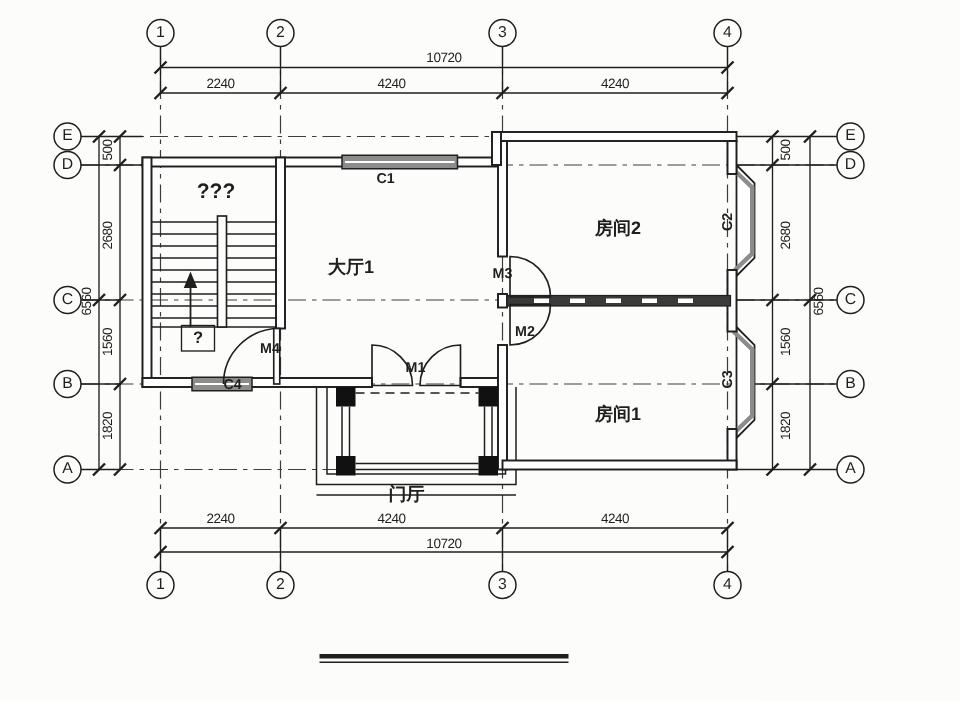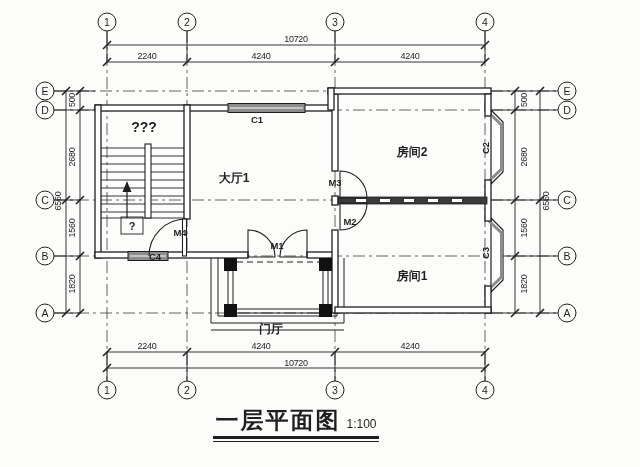--- a/index.html
+++ b/index.html
@@ -242,20 +242,16 @@
 
   <span class="lbl open-lbl" style="left:257px;top:120px;">C1</span>
   <span class="lbl open-lbl rot" style="left:486px;top:148px;">C2</span>
   <span class="lbl open-lbl rot" style="left:486px;top:253px;">C3</span>
   <span class="lbl open-lbl" style="left:155px;top:257px;">C4</span>
   <span class="lbl open-lbl" style="left:277px;top:246px;">M1</span>
   <span class="lbl open-lbl" style="left:350px;top:222px;">M2</span>
   <span class="lbl open-lbl" style="left:335px;top:183px;">M3</span>
   <span class="lbl open-lbl" style="left:180px;top:233px;">M4</span>
 
-  <div class="title-wrap">
-    <span class="title-main">一层平面图</span>
-    <span class="title-scale">1:100</span>
-  </div>
   <div class="rule" style="left:213px;top:436px;width:166px;height:2.5px;"></div>
   <div class="rule" style="left:213px;top:441px;width:166px;height:1px;"></div>
 
 </div>
 
 </body></html>

